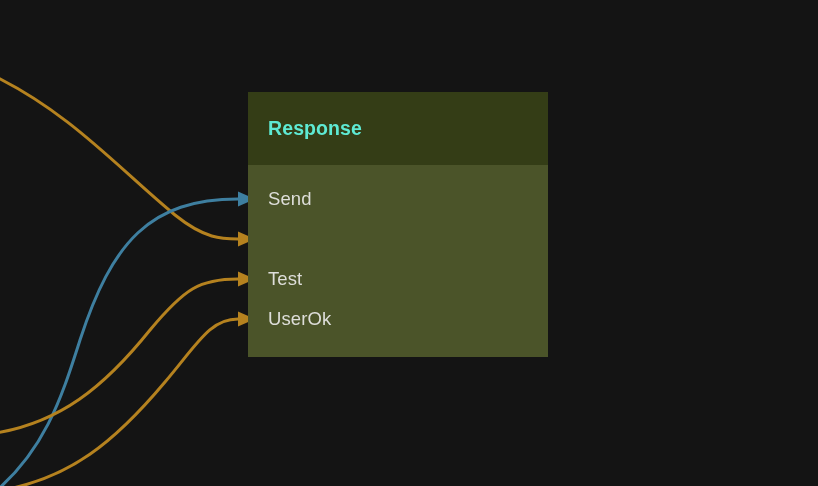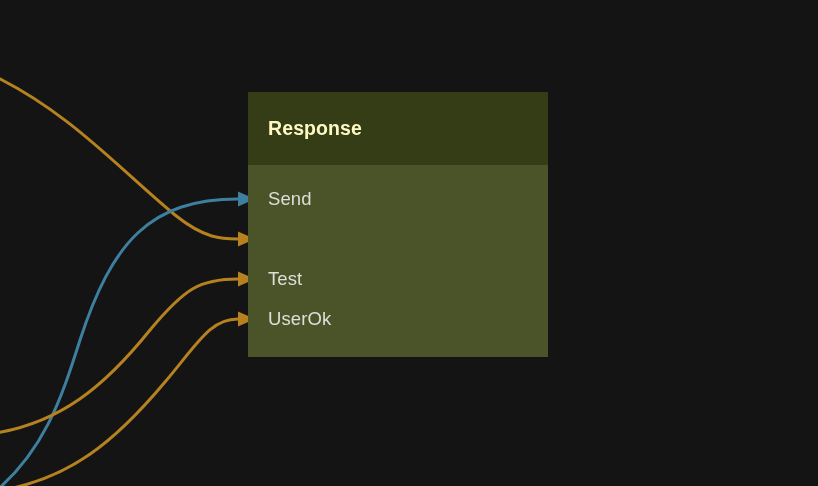--- a/index.html
+++ b/index.html
@@ -44,21 +44,21 @@
     height: 73px;
     background: #343d16;
     display: flex;
     align-items: center;
     box-sizing: border-box;
     padding-left: 20px;
   }
   .node-title {
     font-size: 19.5px;
     font-weight: bold;
-    color: #fef9c3;
+    color: #5eead4;
     letter-spacing: 0.1px;
   }
   .node-body {
     position: relative;
     height: 244px;
     border-radius: 23px;
   }
   .port-row {
     position: absolute;
     left: 0;

